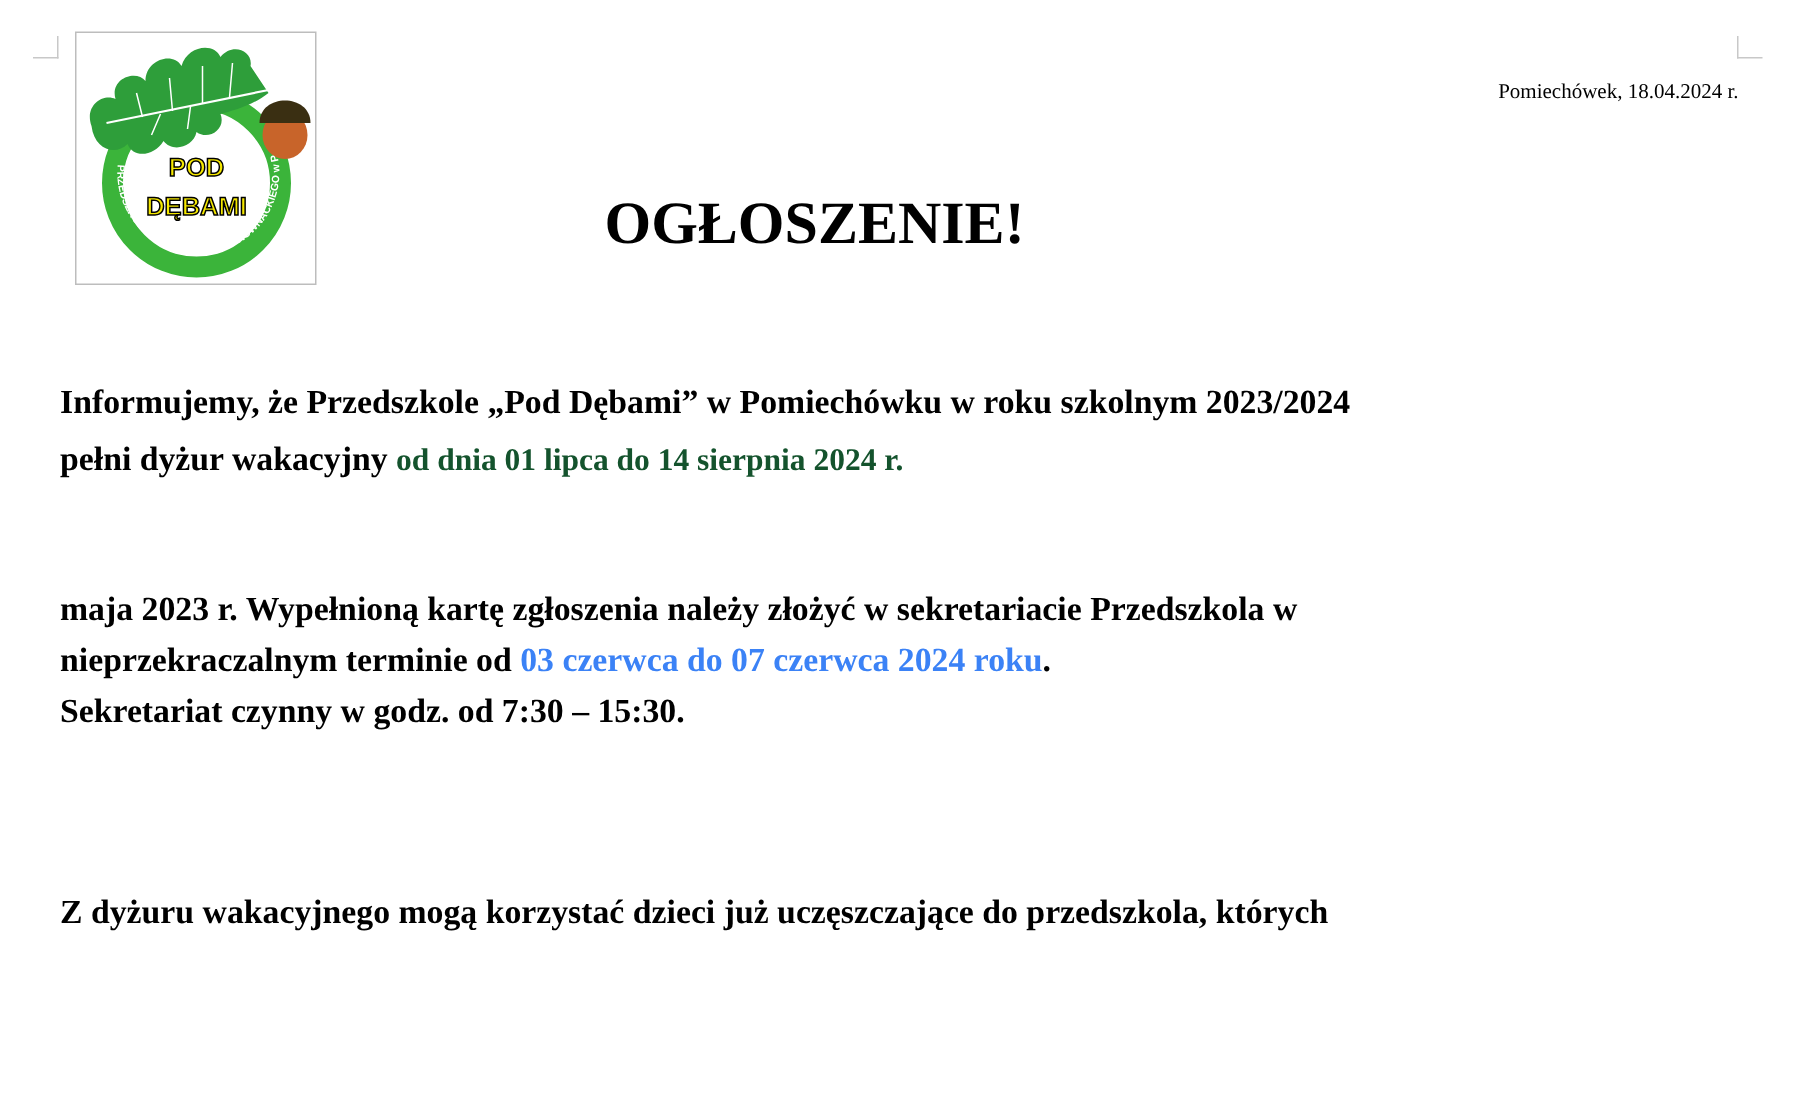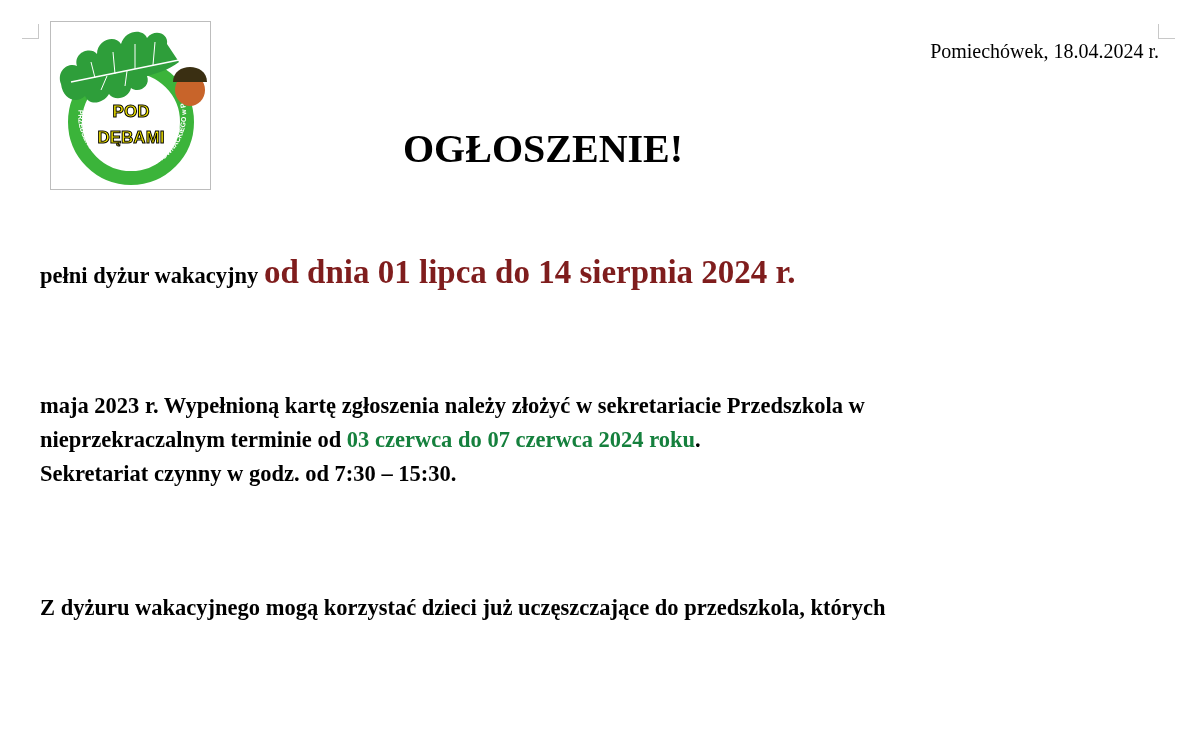--- a/index.html
+++ b/index.html
@@ -3,27 +3,27 @@
   <meta charset="utf-8">
   <style>
     html, body { margin: 0; padding: 0; background: #ffffff; }
     body { width: 1195px; height: 730px; position: relative; overflow: hidden;
            font-family: "Liberation Serif", "DejaVu Serif", serif; color: #000; }
     .corner { position: absolute; width: 14px; height: 14px; border-color: #c8c8c8; border-style: solid; border-width: 0; }
     .corner-tl { left: 22px; top: 24px; border-right-width: 1px; border-bottom-width: 1px; width: 16px; height: 14px; }
     .corner-tr { left: 1158px; top: 24px; border-left-width: 1px; border-bottom-width: 1px; width: 16px; height: 14px; }
     .logo-box { position: absolute; left: 50px; top: 21px; width: 159px; height: 167px; border: 1px solid #bdbdbd; background: #fff; }
     .logo-box svg { display: block; }
-    .date { position: absolute; right: 36px; top: 40px; font-size: 20px; white-space: nowrap; }
+    .date { position: absolute; right: 36px; top: 54px; font-size: 14px; white-space: nowrap; }
     .title { position: absolute; left: 403px; top: 77px; font-size: 40px; font-weight: bold; letter-spacing: 0px; white-space: nowrap; margin-top: 48px; }
     .para { position: absolute; left: 40px; font-size: 22.5px; font-weight: bold; line-height: 34px; white-space: nowrap; }
     .p1 { top: 251px; line-height: 42px; }
     .p1 .l1 { display: block; line-height: 34px; }
-    .red { color: #15803d; }
-    .red-big { color: #7f1d1d; font-size: 33px; }
+    .red { color: #3b82f6; }
+    .red-big { color: #14532d; font-size: 21px; }
     .p2 { top: 389px; }
     .p3 { top: 591px; }
     .line { display: block; }
   </style>
 </head>
 <body>
 
 <div class="corner corner-tl"></div>
 <div class="corner corner-tr"></div>
 
@@ -49,20 +49,21 @@
     <text font-family="Liberation Sans, sans-serif" font-size="7" font-weight="bold" fill="#ffffff">
       <textPath href="#ringpath" startOffset="2%">PRZEDSZKOLE im. Gen. E. KNOLL KOWNACKIEGO w POMIECHÓWKU</textPath>
     </text>
   </svg>
 </div>
 
 <div class="date">Pomiechówek, 18.04.2024 r.</div>
 <div class="title">OGŁOSZENIE!</div>
 
 <div class="para p1">
+  <span class="l1">Informujemy, że Przedszkole „Pod Dębami” w Pomiechówku w roku szkolnym 2023/2024</span>
   <span class="line"><span>pełni dyżur wakacyjny </span><span class="red-big">od dnia 01 lipca do 14 sierpnia 2024 r.</span></span>
 </div>
 
 <div class="para p2">
   <span class="line">maja 2023 r. Wypełnioną kartę zgłoszenia należy złożyć w sekretariacie Przedszkola w</span>
   <span class="line"><span>nieprzekraczalnym terminie od </span><span class="red">03 czerwca do 07 czerwca 2024 roku</span><span>.</span></span>
   <span class="line">Sekretariat czynny w godz.  od 7:30 – 15:30.</span>
 </div>
 
 <div class="para p3">

